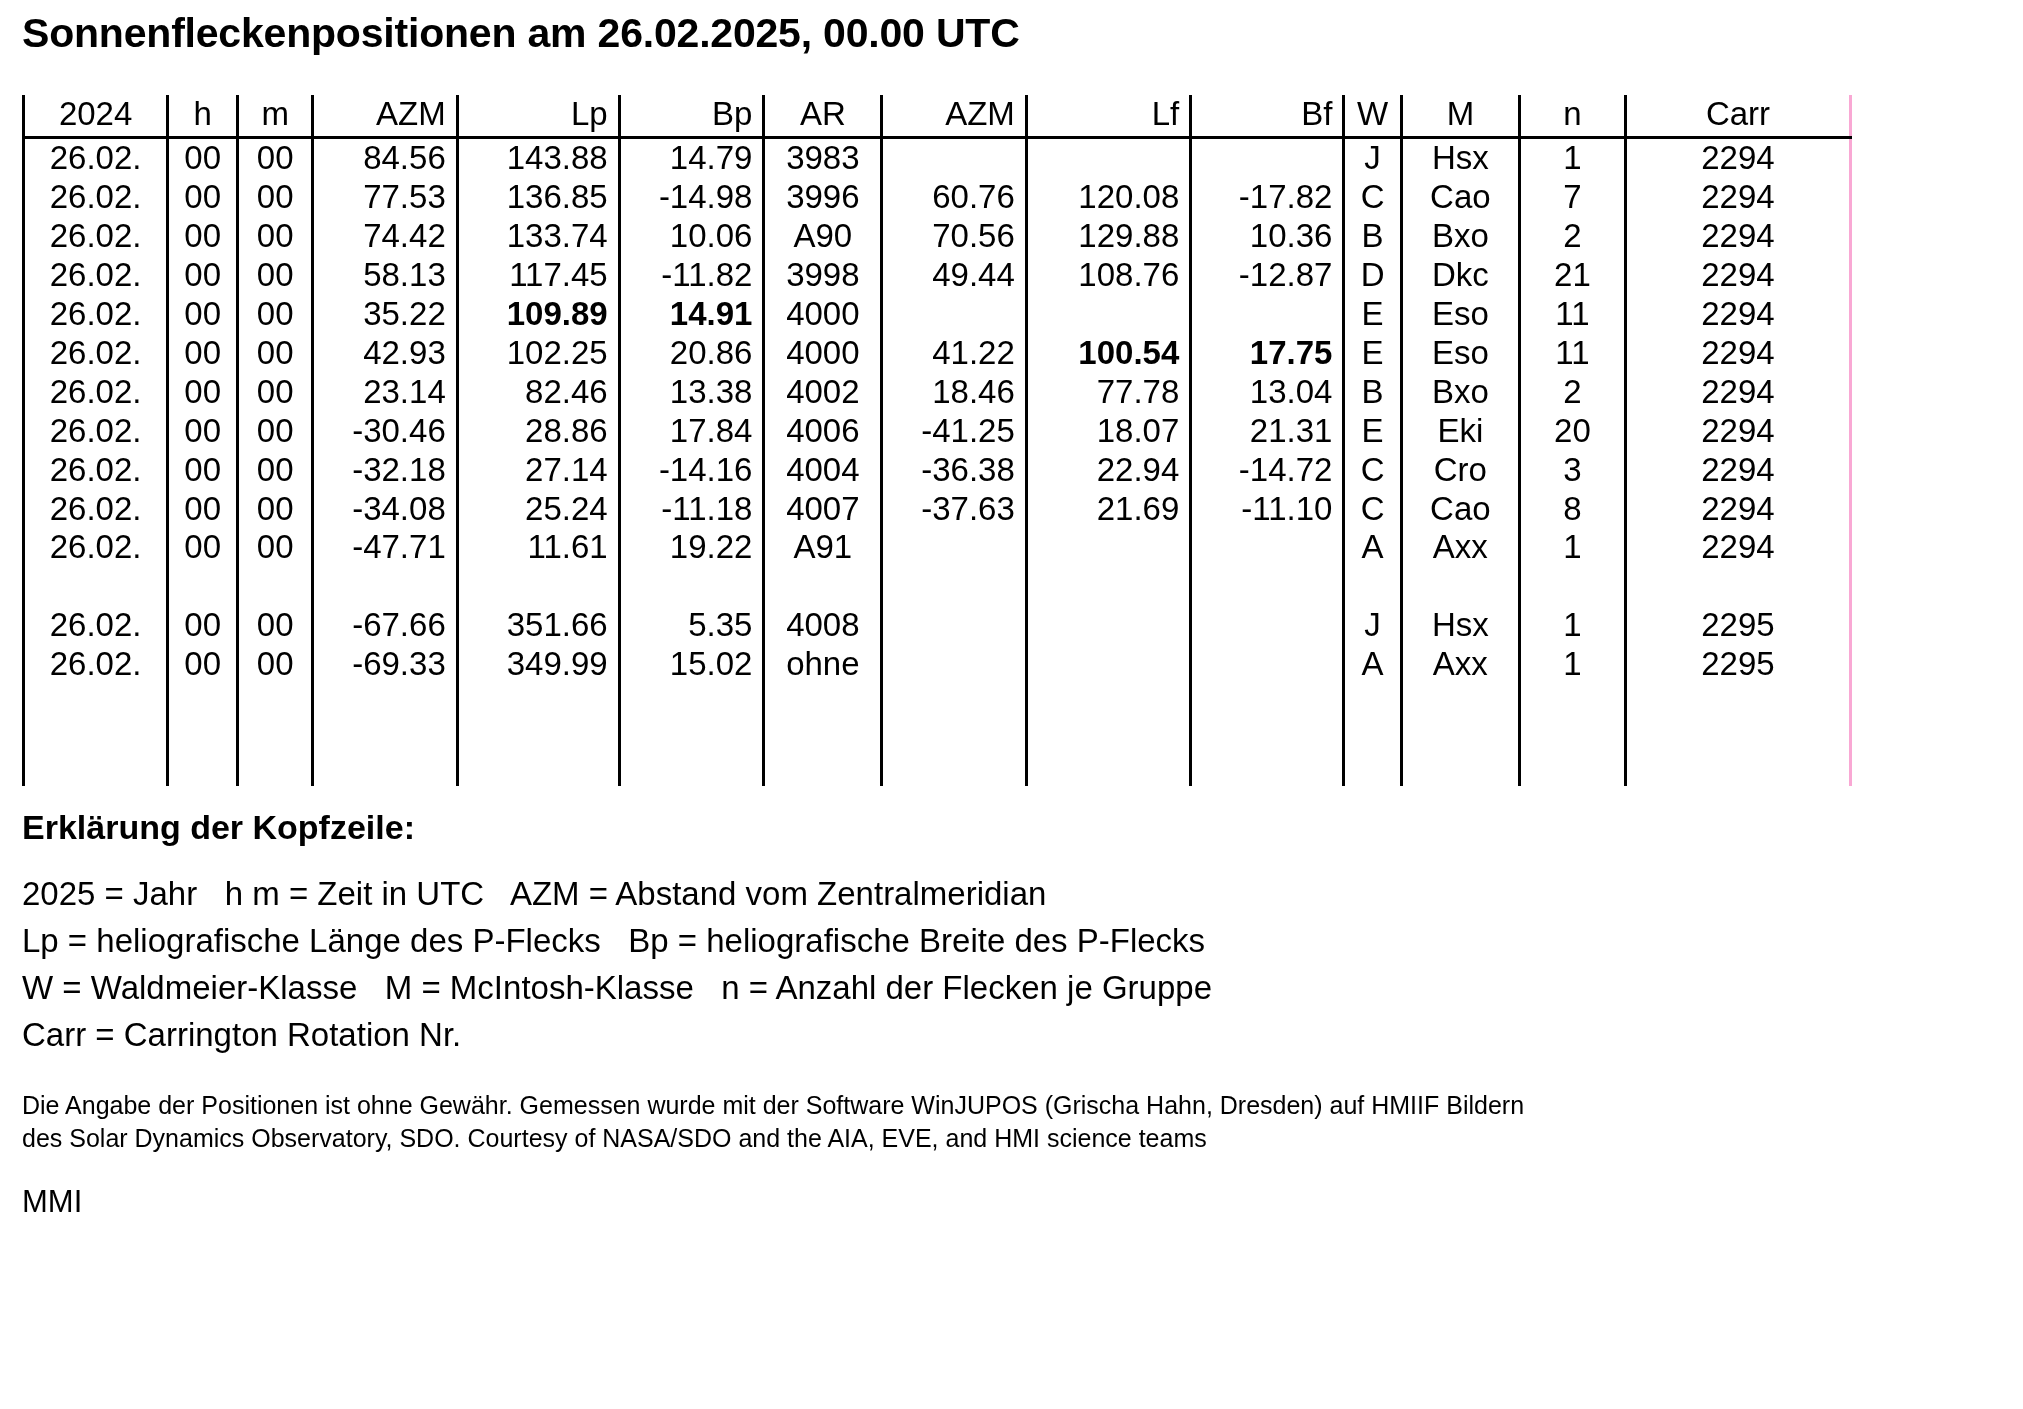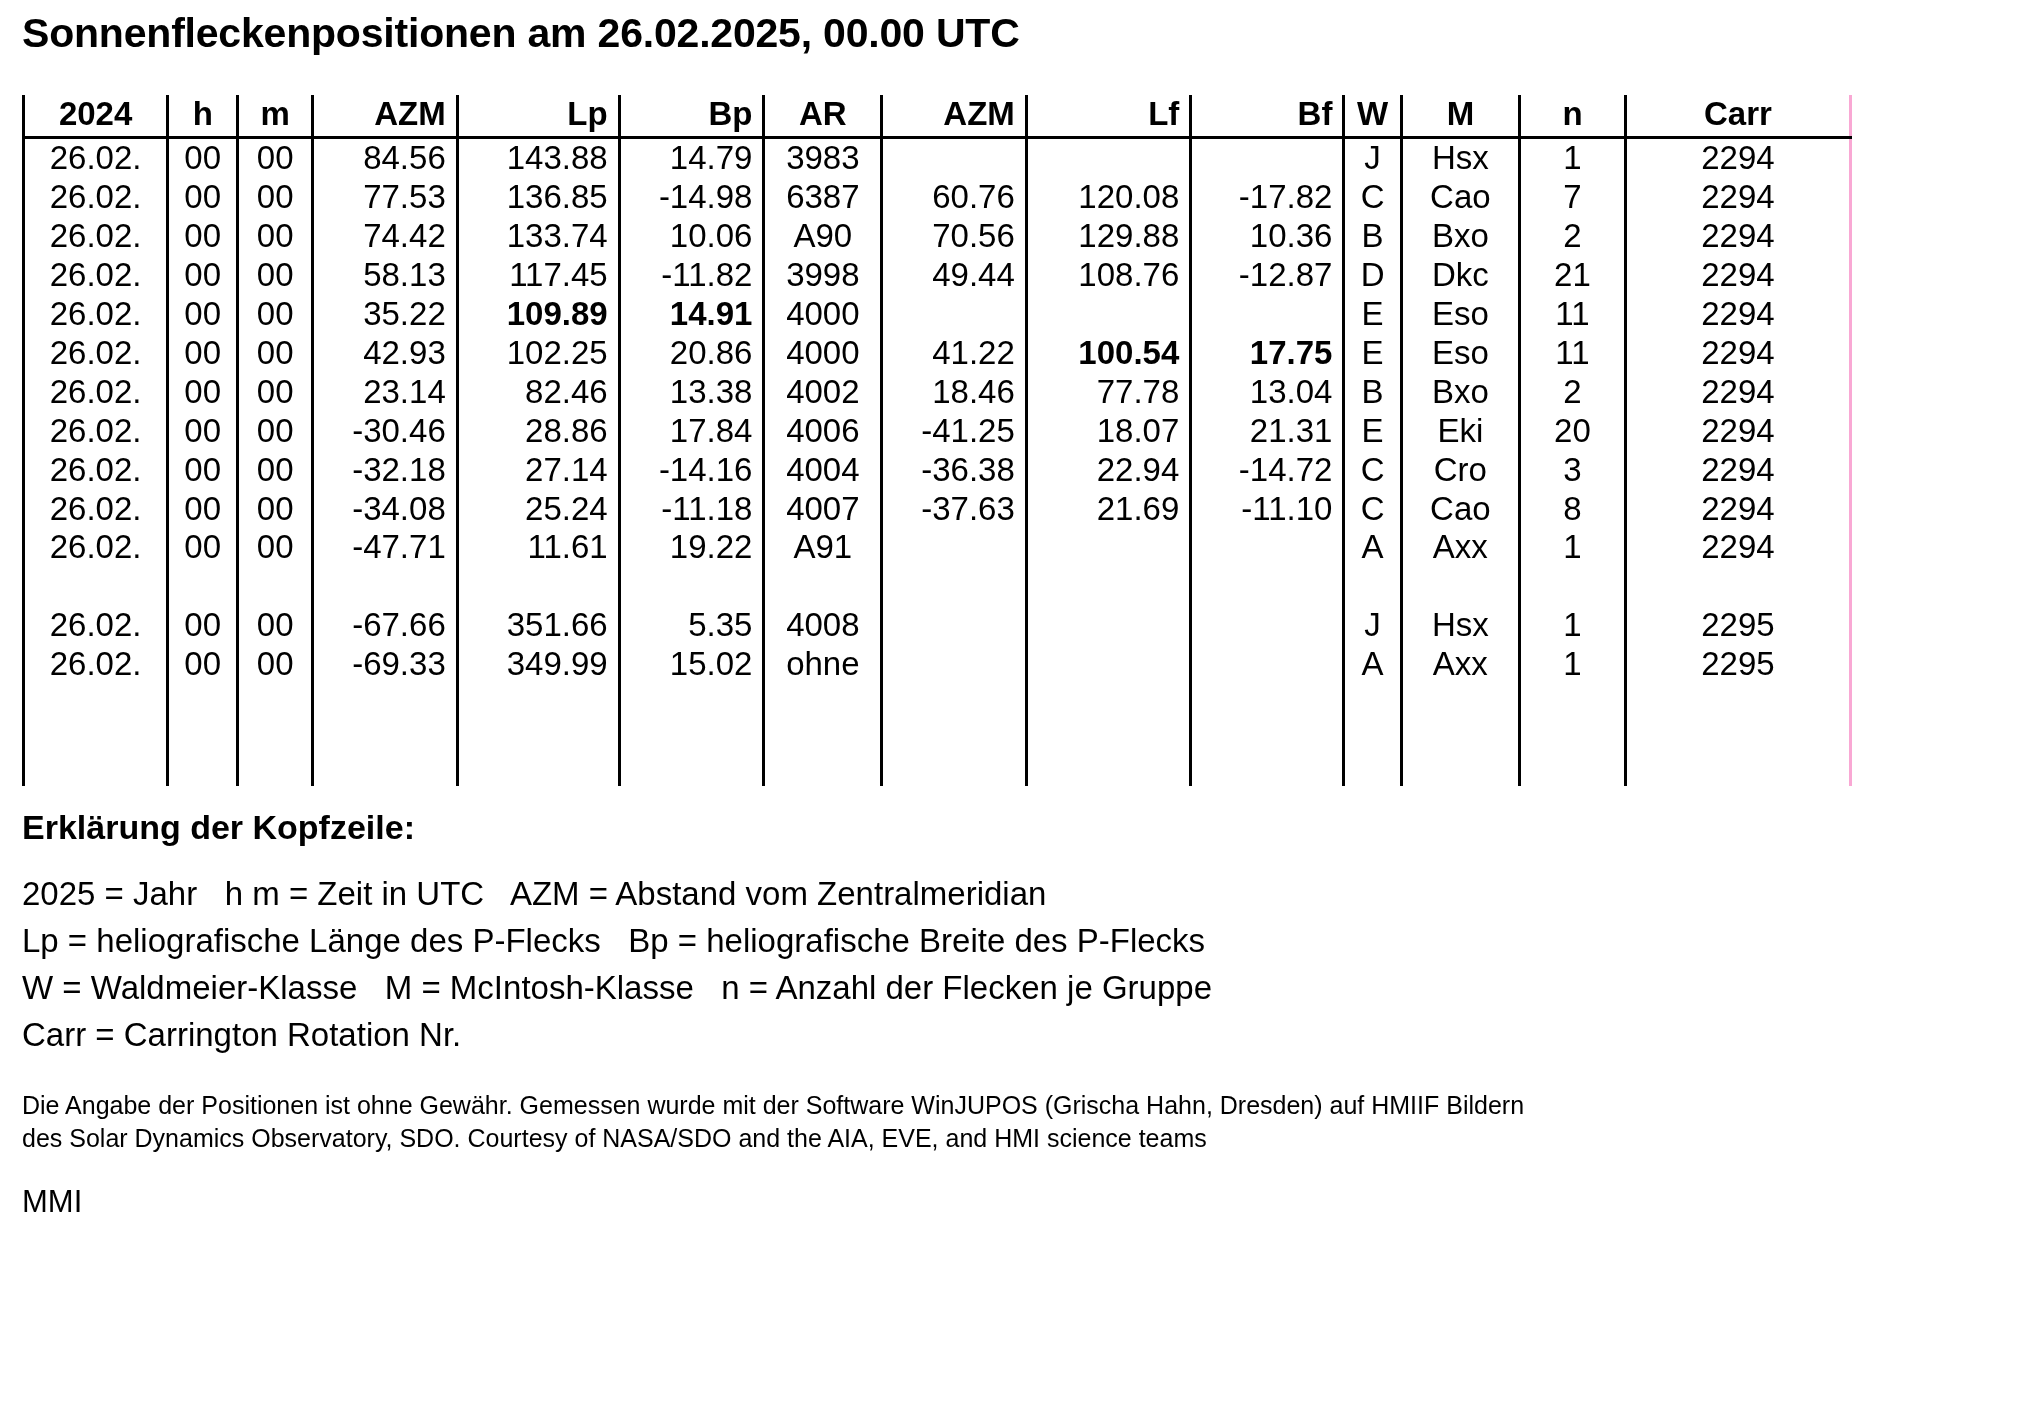--- a/index.html
+++ b/index.html
@@ -42,21 +42,21 @@
     line-height: 1.12;
     white-space: nowrap;
     border-left: 3px solid #000;
     border-right: 0;
   }
   table.sunspots th:last-child,
   table.sunspots td:last-child {
     border-right: 3px solid #f9a8d4;
   }
   table.sunspots thead th {
-    font-weight: bold;
+    font-weight: normal;
     border-bottom: 3px solid #000;
     text-align: right;
     padding-bottom: 3px;
   }
   table.sunspots thead th.ctr { text-align: center; }
   table.sunspots tbody td { text-align: right; }
   table.sunspots tbody td.ctr { text-align: center; }
   table.sunspots tbody td.b { font-weight: bold; padding-left: 48px; }
   tr.spacer td { height: 34px; }
   tr.tail td { height: 100px; }
@@ -158,21 +158,21 @@
             <td class="ctr">1</td>
             <td class="ctr">2294</td>
           </tr>
           <tr>
             <td class="ctr">26.02.</td>
             <td class="ctr">00</td>
             <td class="ctr">00</td>
             <td>77.53</td>
             <td>136.85</td>
             <td>-14.98</td>
-            <td class="ctr">6387</td>
+            <td class="ctr">3996</td>
             <td>60.76</td>
             <td>120.08</td>
             <td>-17.82</td>
             <td class="ctr">C</td>
             <td class="ctr">Cao</td>
             <td class="ctr">7</td>
             <td class="ctr">2294</td>
           </tr>
           <tr>
             <td class="ctr">26.02.</td>

